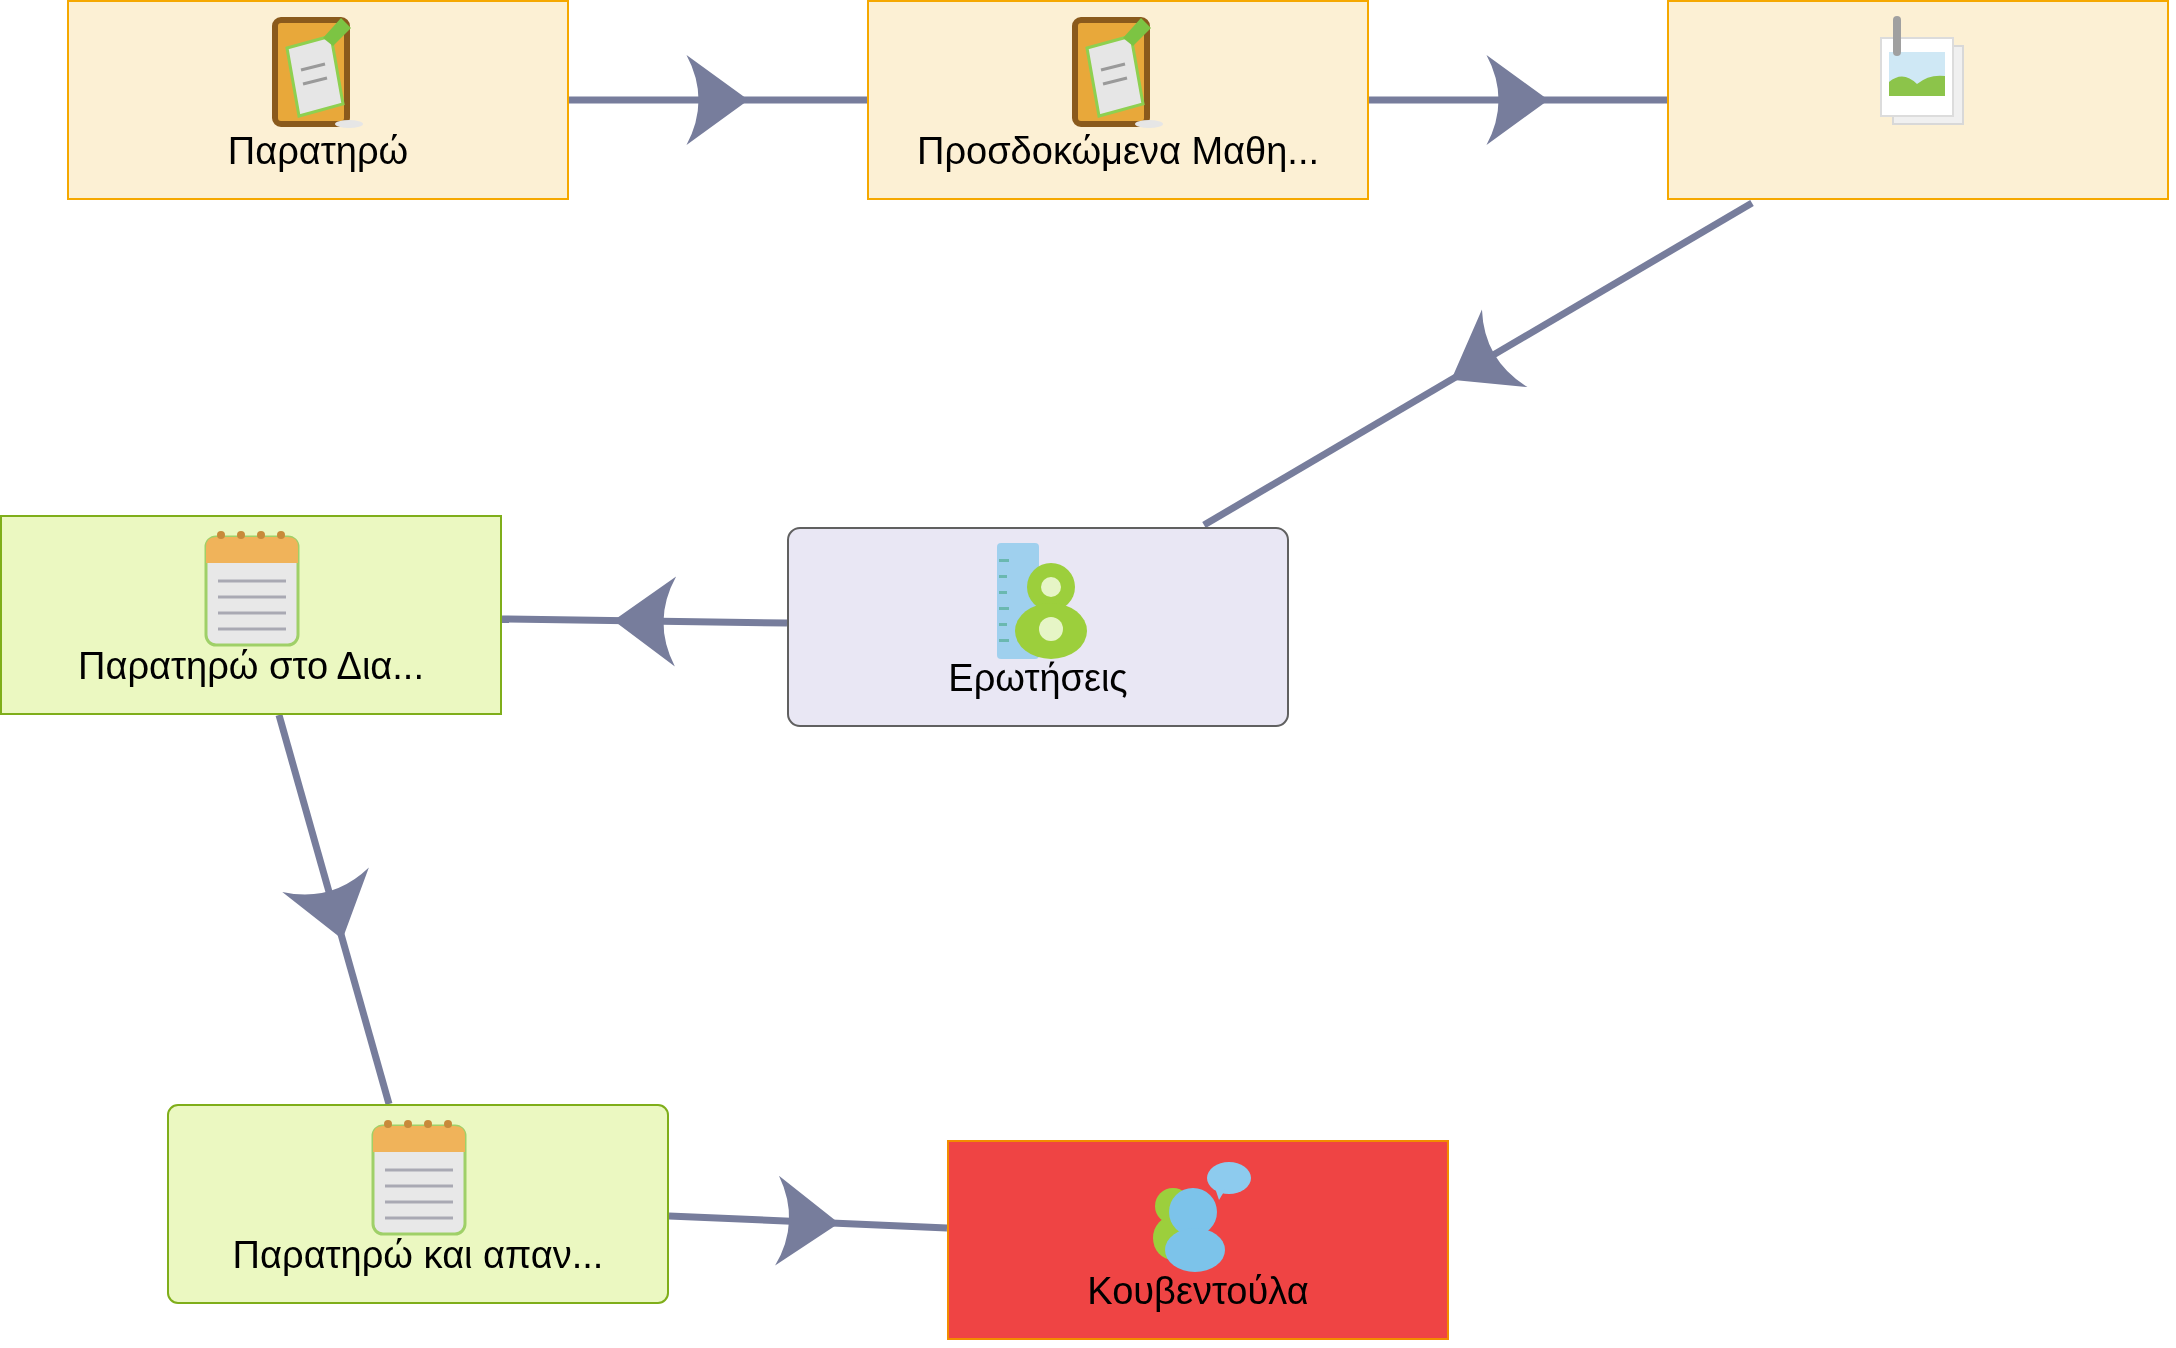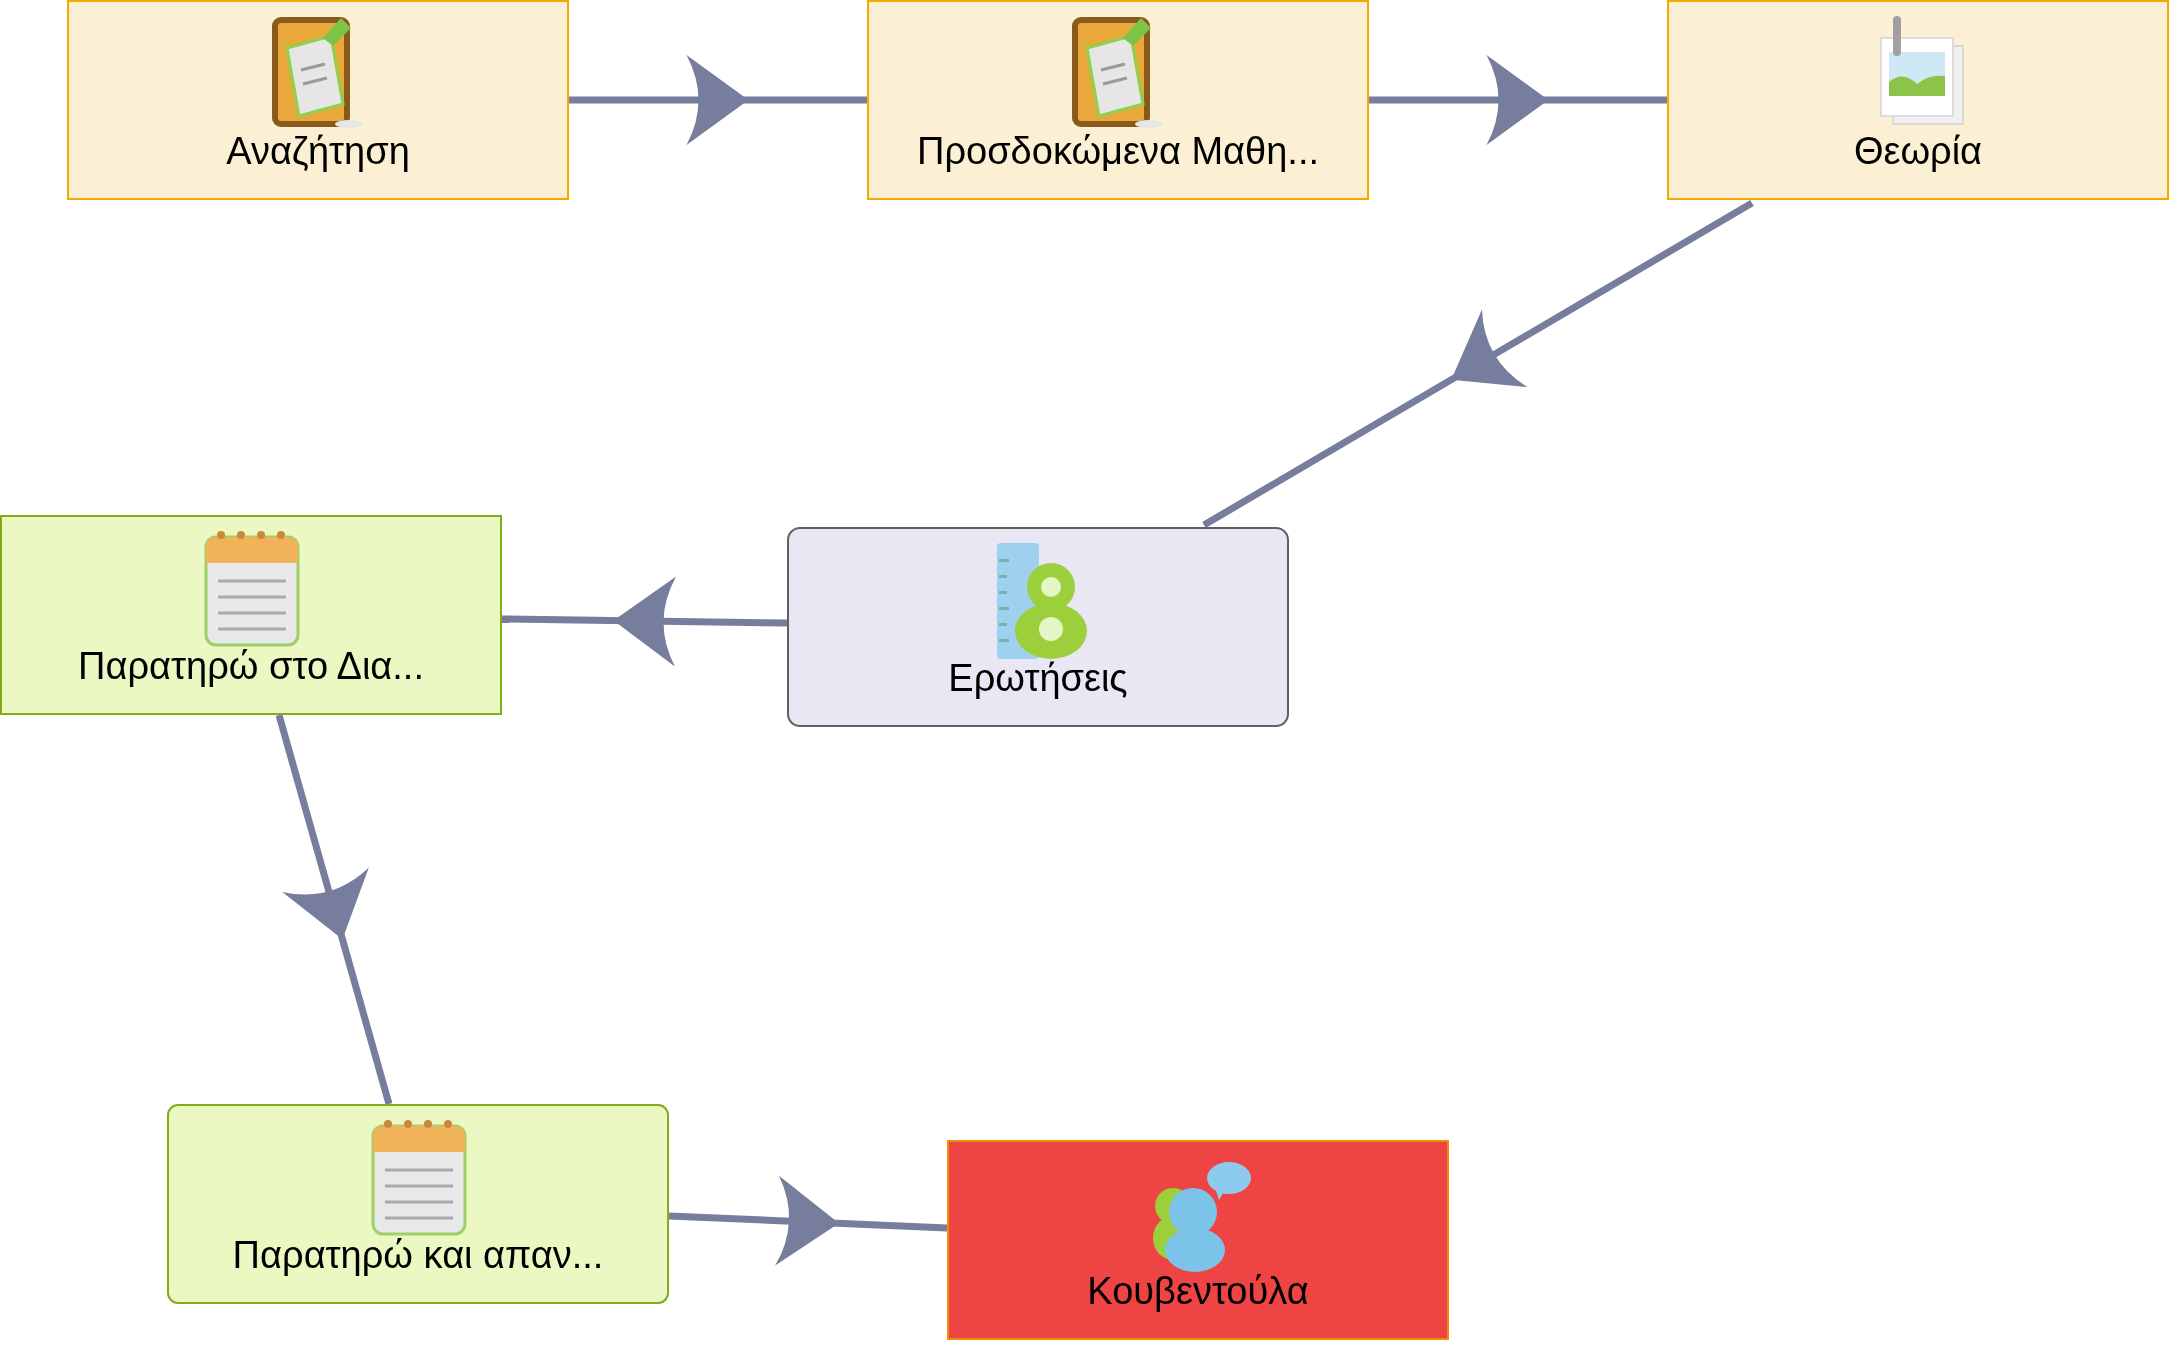--- a/index.html
+++ b/index.html
@@ -55,21 +55,21 @@
 
 <div class="node" id="n1">
   <svg class="icon" viewBox="0 0 110 120">
     <rect x="12" y="8" width="72" height="104" rx="6" fill="#e8a83a" stroke="#8a5a1c" stroke-width="6"></rect>
     <polygon points="24,36 68,24 80,92 36,104" fill="#e6e6e6" stroke="#8ed050" stroke-width="3"></polygon>
     <line x1="38" y1="58" x2="62" y2="52" stroke="#9a9a9a" stroke-width="3"></line>
     <line x1="40" y1="72" x2="64" y2="66" stroke="#9a9a9a" stroke-width="3"></line>
     <polygon points="60,26 78,6 88,16 70,34" fill="#7cc443"></polygon>
     <ellipse cx="86" cy="112" rx="14" ry="4" fill="#e6e6e6"></ellipse>
   </svg>
-  <div class="label">Αναζήτηση</div>
+  <div class="label">Παρατηρώ</div>
 </div>
 
 <div class="node" id="n2">
   <svg class="icon" viewBox="0 0 110 120">
     <rect x="12" y="8" width="72" height="104" rx="6" fill="#e8a83a" stroke="#8a5a1c" stroke-width="6"></rect>
     <polygon points="24,36 68,24 80,92 36,104" fill="#e6e6e6" stroke="#8ed050" stroke-width="3"></polygon>
     <line x1="38" y1="58" x2="62" y2="52" stroke="#9a9a9a" stroke-width="3"></line>
     <line x1="40" y1="72" x2="64" y2="66" stroke="#9a9a9a" stroke-width="3"></line>
     <polygon points="60,26 78,6 88,16 70,34" fill="#7cc443"></polygon>
     <ellipse cx="86" cy="112" rx="14" ry="4" fill="#e6e6e6"></ellipse>
@@ -78,21 +78,20 @@
 </div>
 
 <div class="node" id="n3">
   <svg class="icon" viewBox="0 0 110 120">
     <rect x="30" y="34" width="70" height="78" fill="#f0f0f0" stroke="#d8d8d8" stroke-width="2"></rect>
     <rect x="18" y="26" width="72" height="78" fill="#ffffff" stroke="#dcdcdc" stroke-width="2"></rect>
     <rect x="26" y="40" width="56" height="44" fill="#cfe8f5"></rect>
     <path d="M26 70 Q40 58 54 72 Q66 62 82 64 L82 84 L26 84 Z" fill="#8cc44a"></path>
     <rect x="30" y="4" width="8" height="40" rx="4" fill="#a0a0a0"></rect>
   </svg>
-  <div class="label">Θεωρία</div>
 </div>
 
 <div class="node lavender" id="n4">
   <svg class="icon" viewBox="0 0 110 120">
     <rect x="14" y="4" width="42" height="116" rx="4" fill="#9fd0ee"></rect>
     <g fill="#6ab8b0">
       <rect x="16" y="20" width="10" height="3"></rect>
         <rect x="16" y="36" width="8" height="3"></rect>
       <rect x="16" y="52" width="8" height="3"></rect>
         <rect x="16" y="68" width="10" height="3"></rect>

